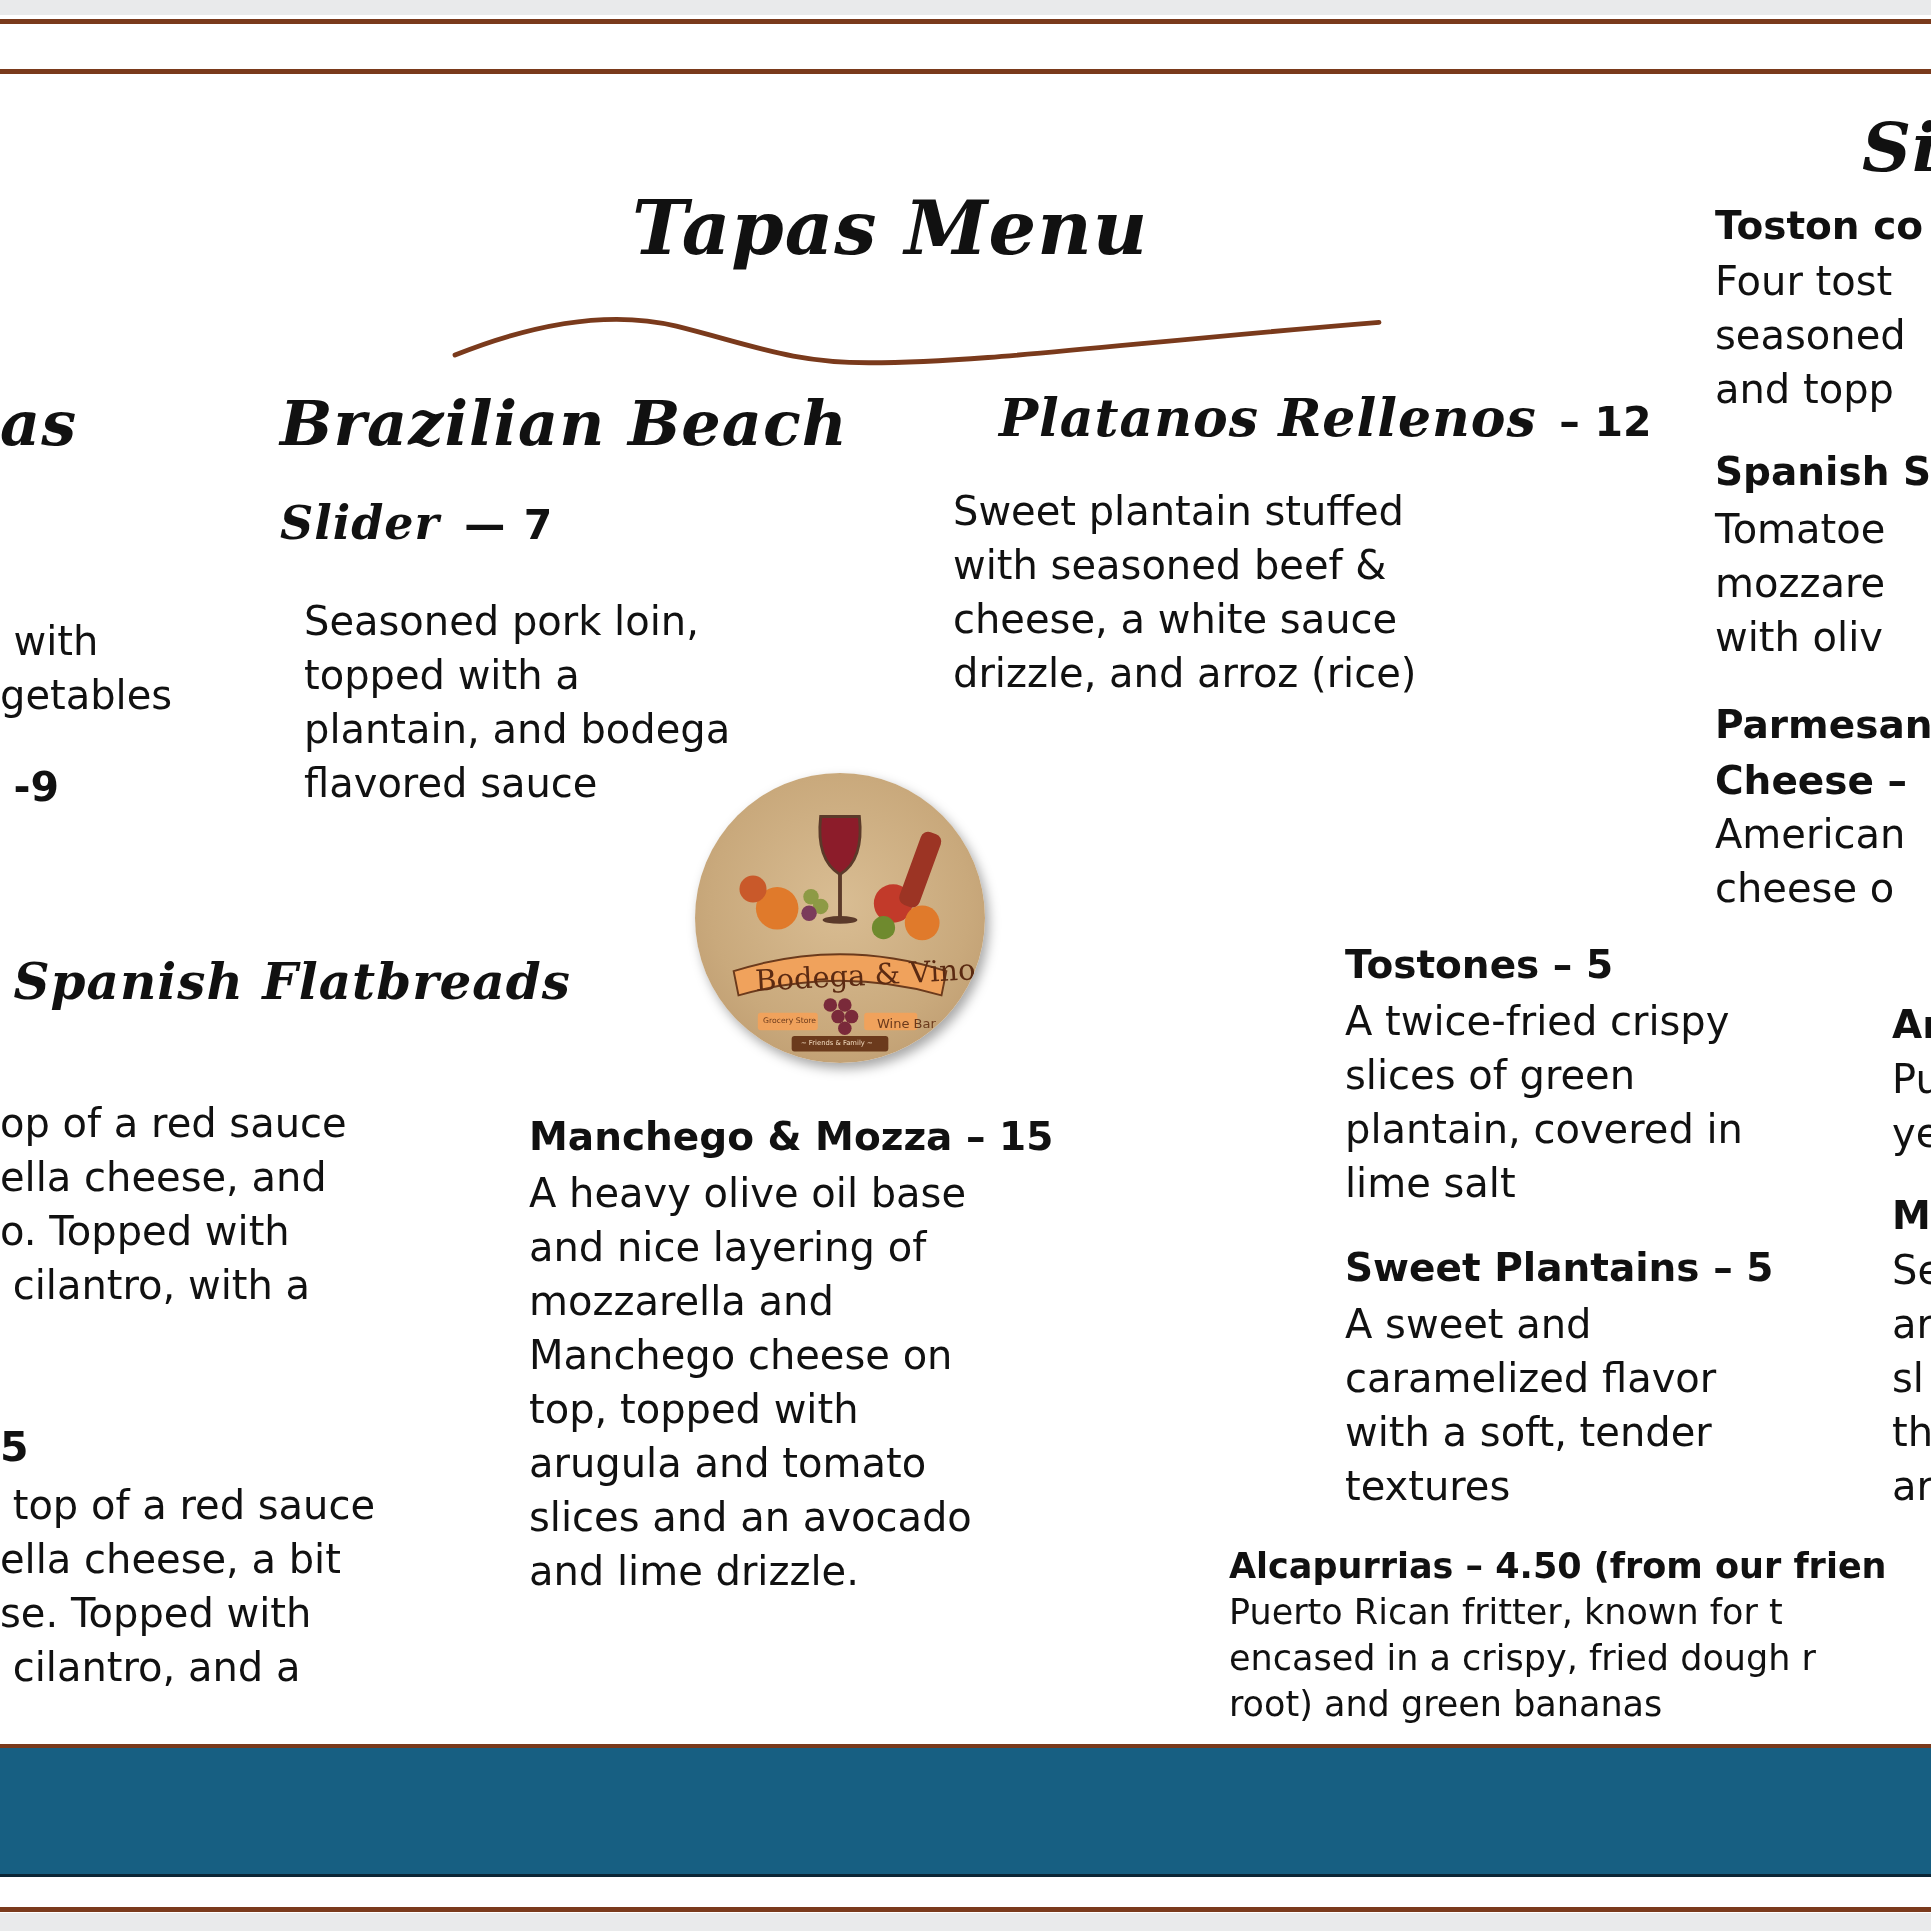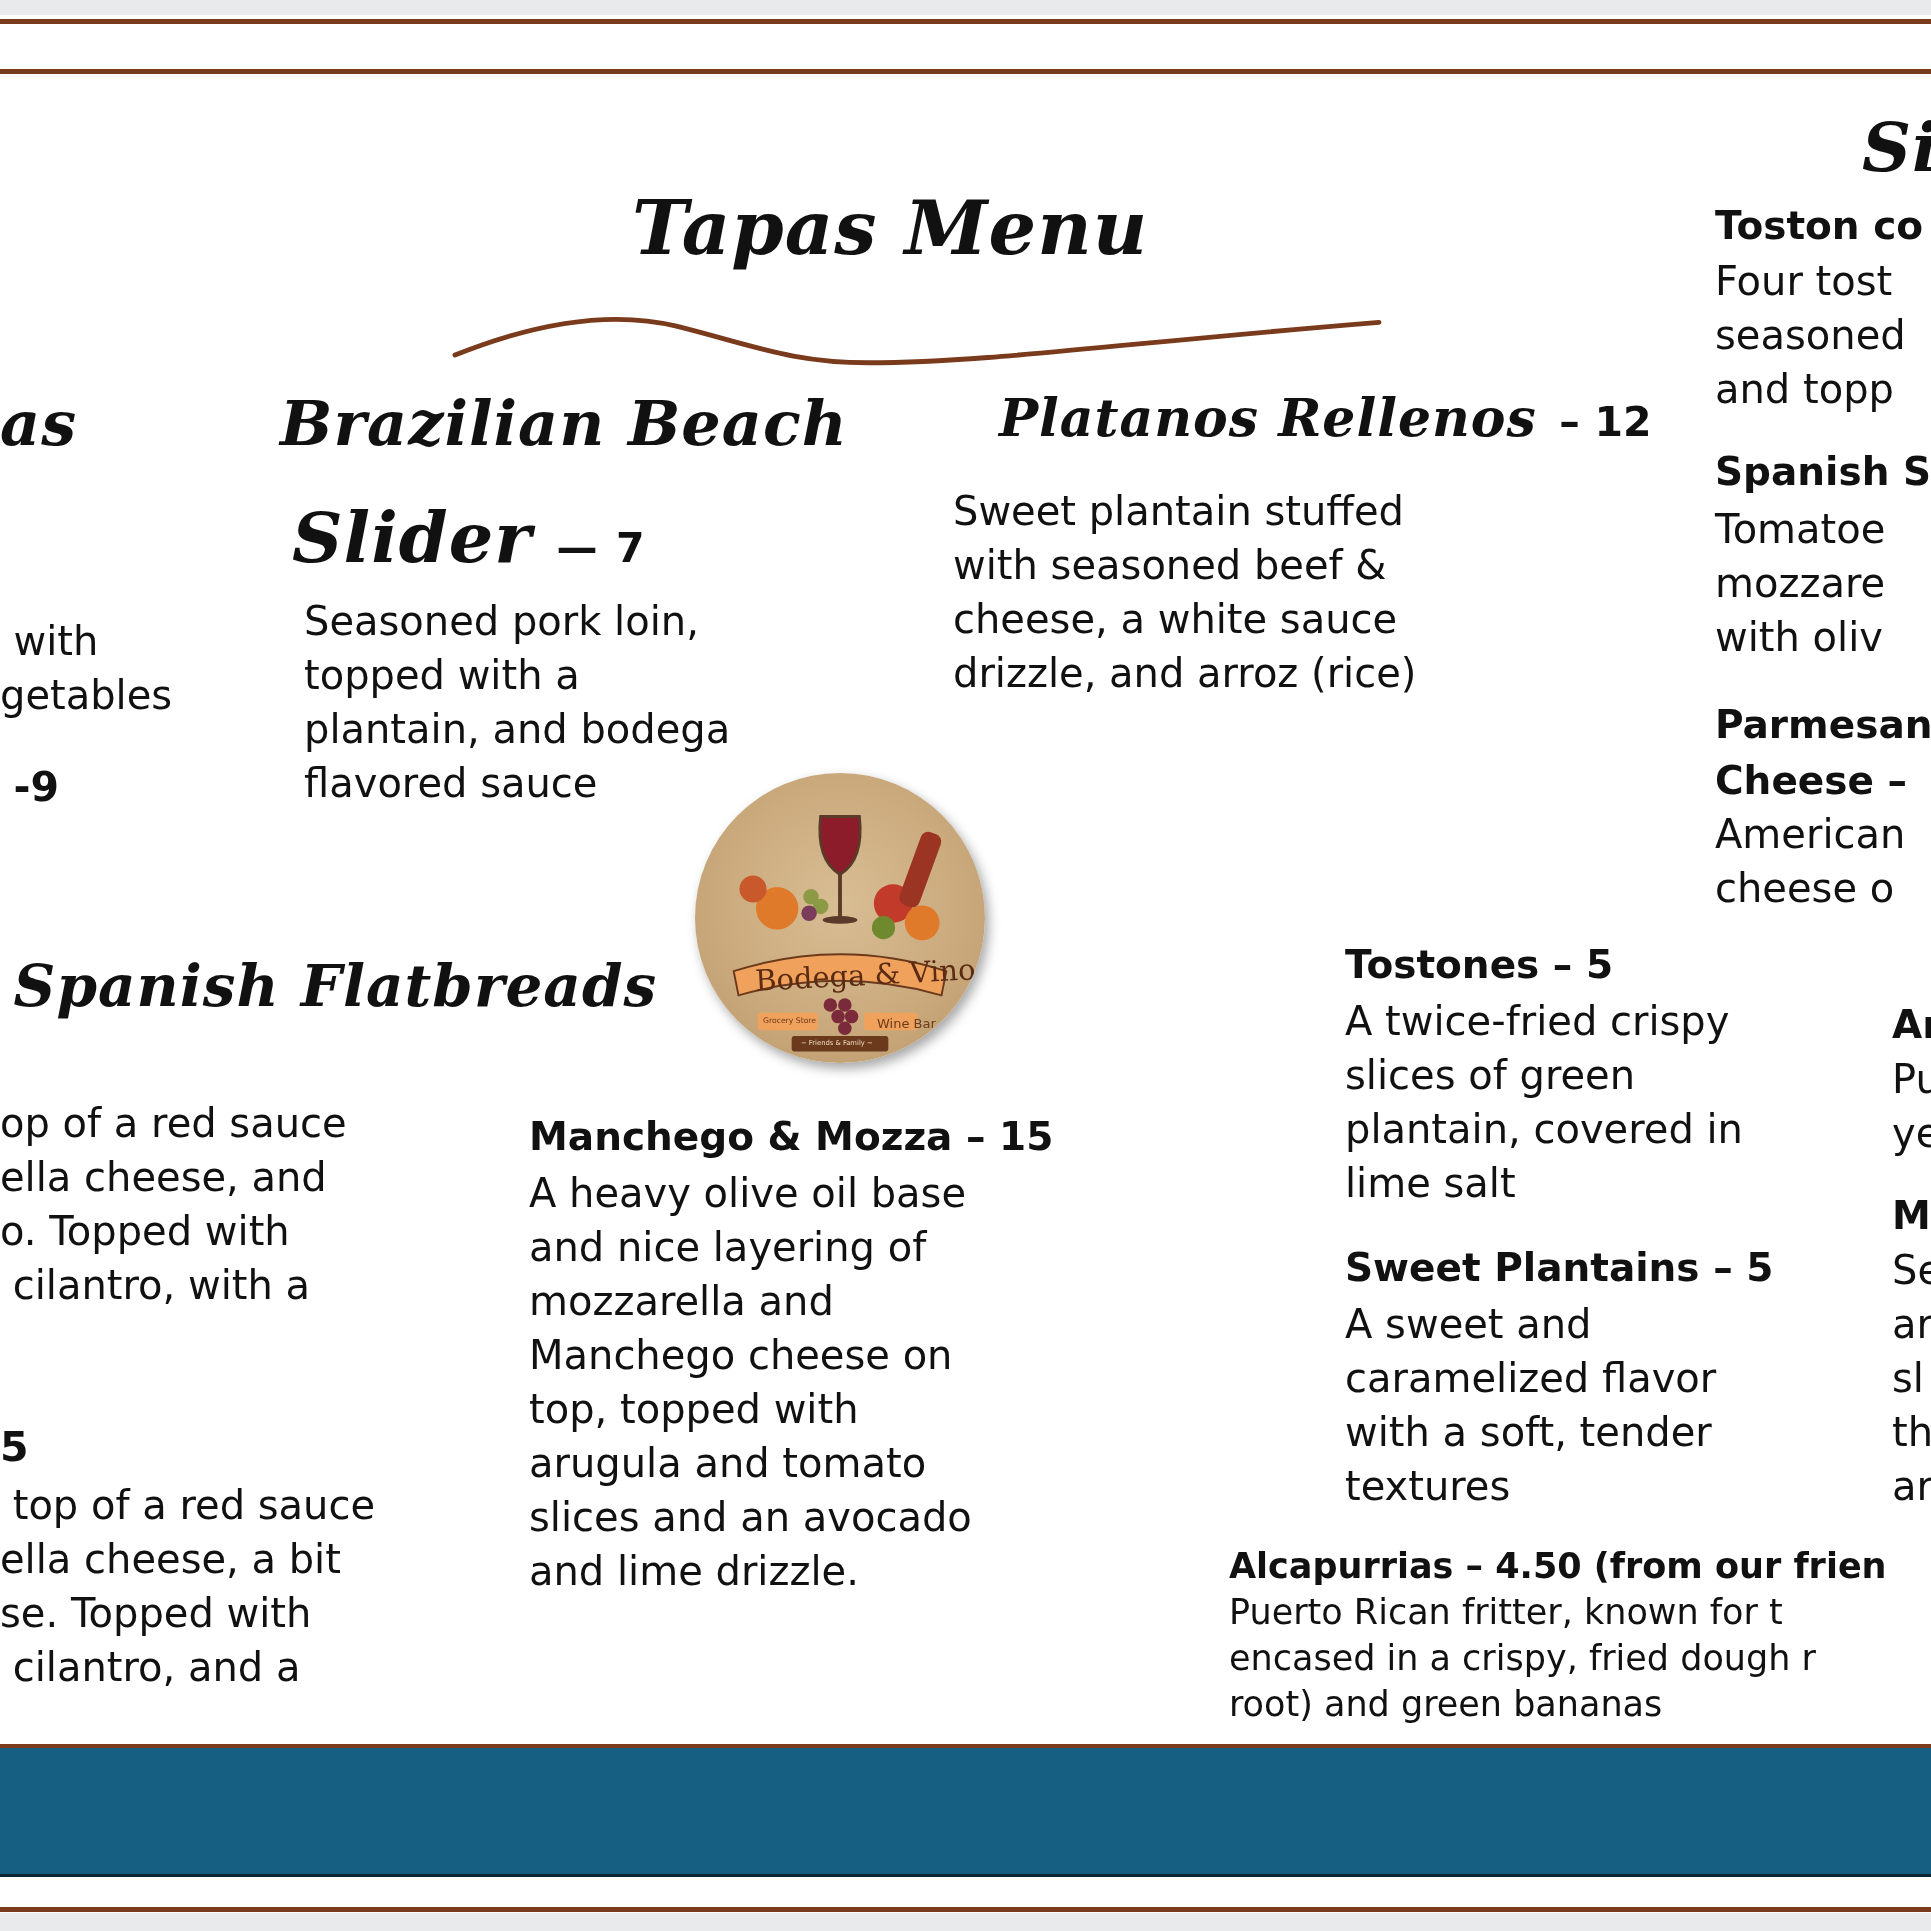--- a/index.html
+++ b/index.html
@@ -37,21 +37,21 @@
     <path d="M10 52 C 90 20, 170 5, 240 22 C 320 42, 360 60, 440 60 C 560 60, 700 40, 970 18" stroke="#7a3a1c" stroke-width="5" fill="none" stroke-linecap="round"></path>
   </svg>
 
   <div class="script" style="left:0px;top:372px;font-size:62px;">as</div>
   <div class="abs desc" style="left:13.5px;top:599px;">with</div>
   <div class="abs desc" style="left:0px;top:653px;">getables</div>
   <div class="abs item-title" style="left:13.5px;top:748px;font-size:41px;">-9</div>
 
   <div class="script" style="left:280px;top:372px;font-size:62px;">Brazilian Beach</div>
   <div class="abs" style="left:280px;top:481px;">
-    <span class="script" style="position:static;font-size:70px;margin-left:12px;">Slider</span>
+    <span class="script" style="position:static;font-size:46px;">Slider</span>
     <span class="price" style="margin-left:19.3px;">—</span>
     <span class="price" style="margin-left:13.5px;">7</span>
   </div>
   <div class="abs desc" style="left:282px;top:579px;margin-left:22px;">Seasoned pork loin,
 topped with a
 plantain, and bodega
 flavored sauce</div>
 
   <div class="abs" style="left:951px;top:372px;">
     <span class="script" style="position:static;font-size:52px;margin-left:48px;">Platanos Rellenos</span>
@@ -100,21 +100,21 @@
       <rect x="65" y="248" width="62" height="18" rx="3" fill="#f0a25c"></rect>
       <rect x="175" y="248" width="55" height="18" rx="3" fill="#f0a25c"></rect>
       <rect x="100" y="272" width="100" height="16" rx="3" fill="#6b3a1c"></rect>
     </svg>
     <div class="abs" style="left:60px;top:185px;font-family:'DejaVu Serif',serif;font-size:29px;color:#5b2a12;transform:rotate(-3deg);">Bodega &amp; Vino</div>
     <div class="abs" style="left:68px;top:243px;font-size:7.7px;color:#6b3a1c;text-align:right;">Grocery Store</div>
     <div class="abs" style="left:182px;top:243px;font-size:13px;color:#6b3a1c;">Wine Bar</div>
     <div class="abs" style="left:106px;top:266px;font-size:6.8px;color:#f3dcc0;">~ Friends &amp; Family ~</div>
   </div>
 
-  <div class="script" style="left:13.5px;top:937px;font-size:58px;">Spanish Flatbreads</div>
+  <div class="script" style="left:13.5px;top:937px;font-size:50px;">Spanish Flatbreads</div>
   <div class="abs desc" style="left:0px;top:1081px;">op of a red sauce
 ella cheese, and
 o. Topped with
  cilantro, with a</div>
   <div class="abs item-title" style="left:0px;top:1408px;font-size:41px;">5</div>
   <div class="abs desc" style="left:0px;top:1463px;"> top of a red sauce
 ella cheese, a bit
 se. Topped with
  cilantro, and a</div>
 

